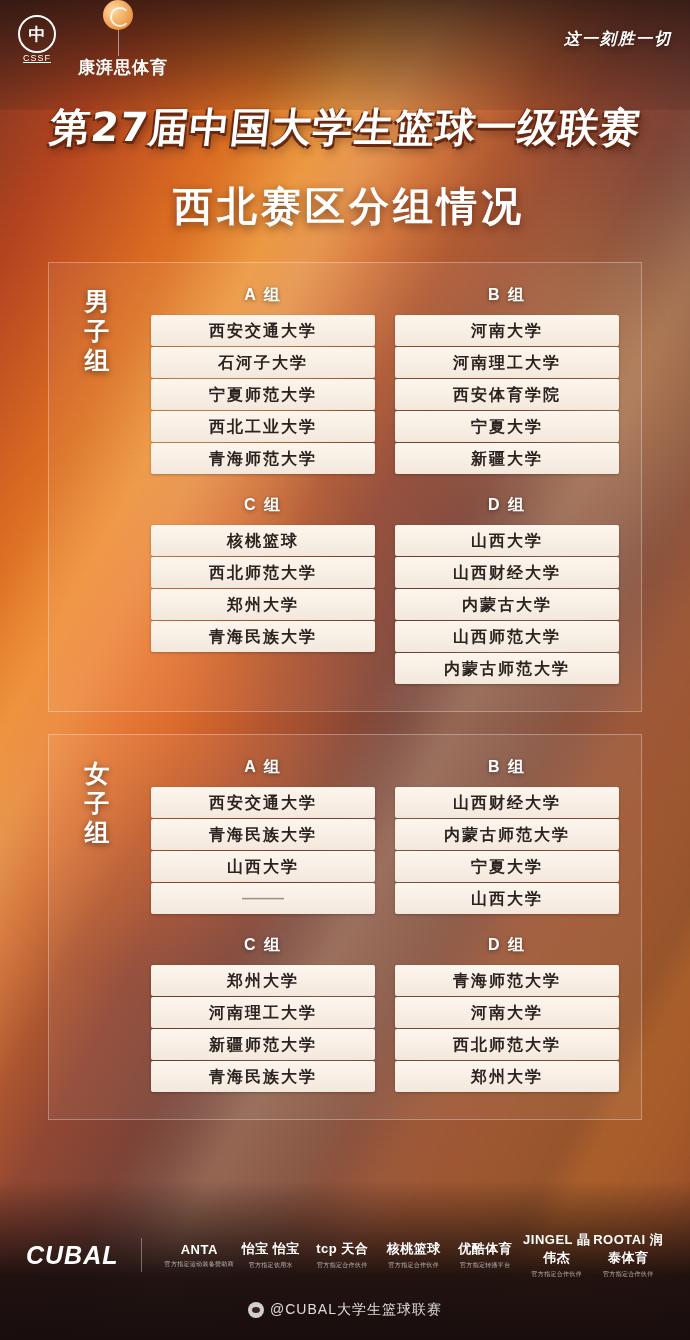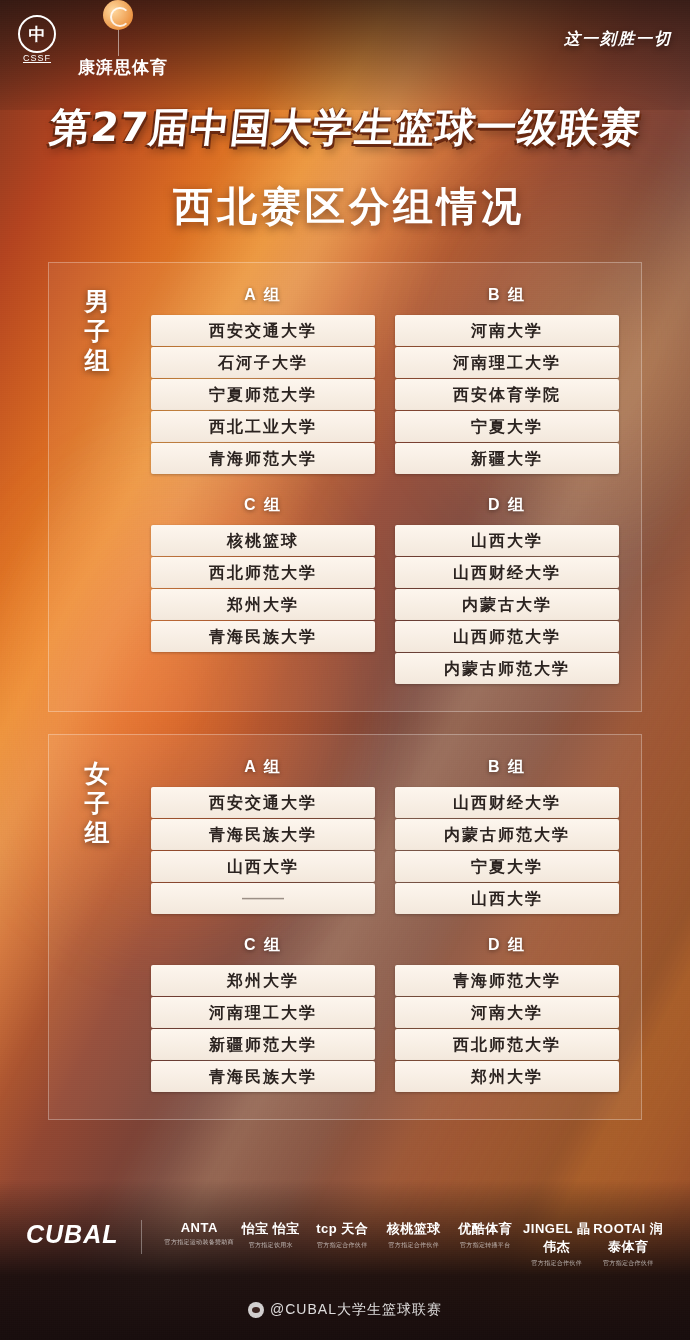--- a/index.html
+++ b/index.html
@@ -228,21 +228,21 @@
     font-size: 14px;
   }
   
   .footer {
     position: absolute;
     left: 0; right: 0; bottom: 0;
     height: 120px;
   }
   .sponsor-row {
     display: flex;
-    align-items: flex-start;
+    align-items: center;
     height: 70px;
     padding: 0 26px;
     box-sizing: border-box;
     gap: 0px;
   }
   .cubal {
     font-size: 25px;
     font-weight: bold;
     color: #fff;
     letter-spacing: 1px;

